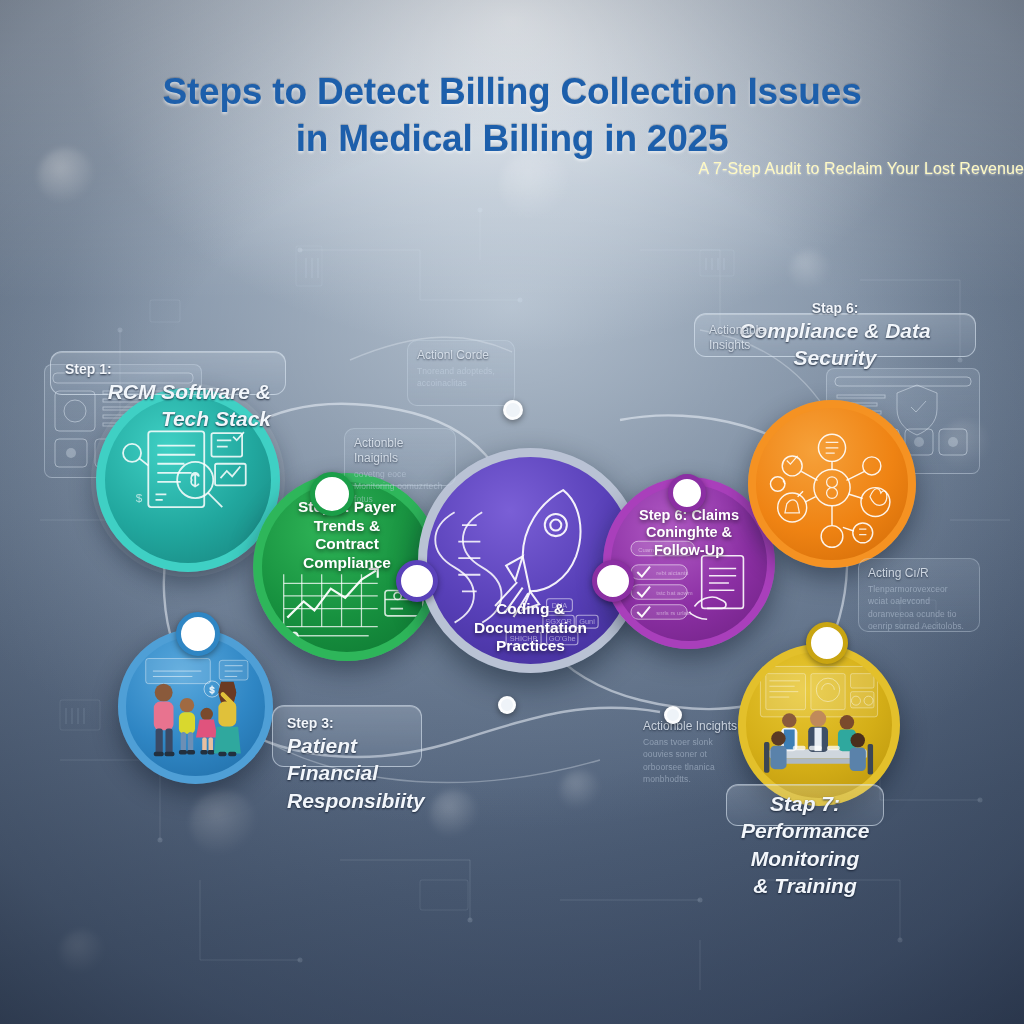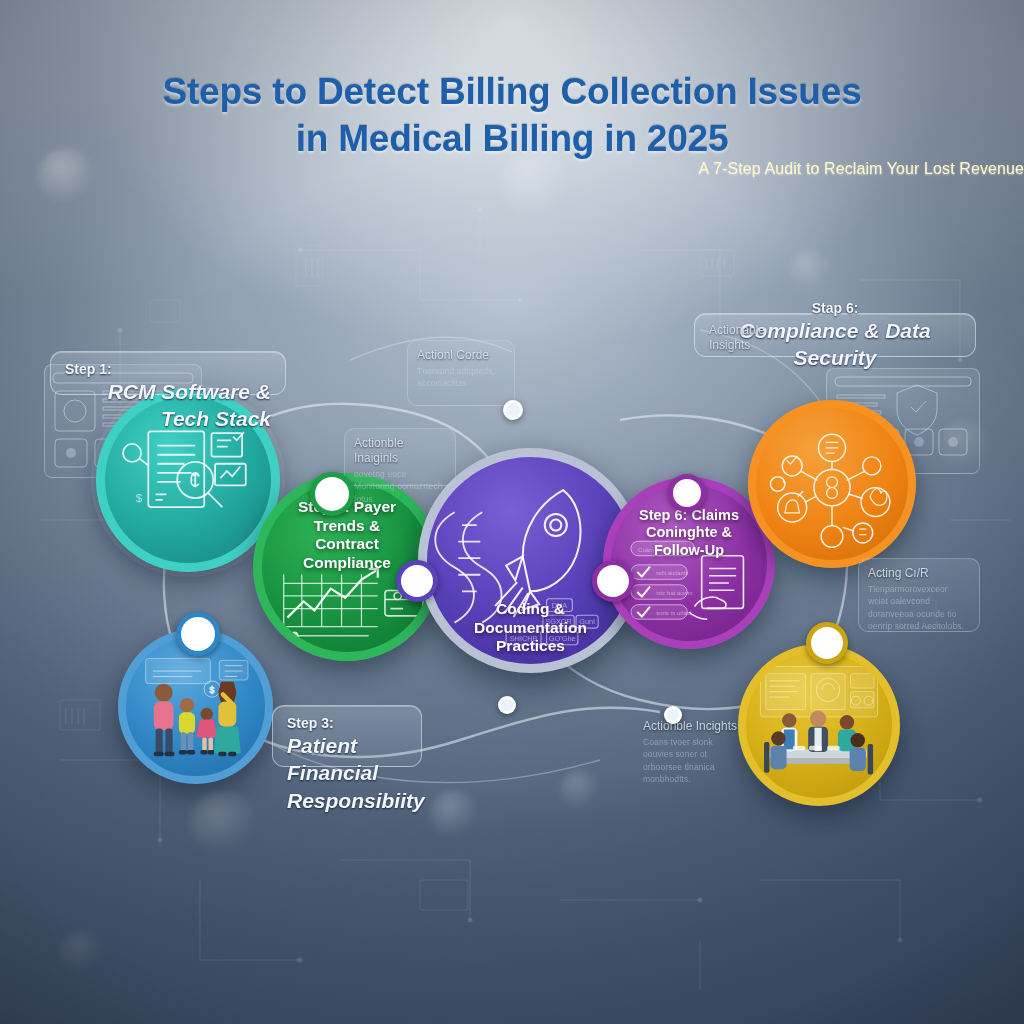--- a/index.html
+++ b/index.html
@@ -545,20 +545,24 @@
         <g fill="rgba(255,255,255,.75)">
           <rect x="52" y="104" width="14" height="5" rx="2"></rect>
           <rect x="70" y="104" width="14" height="5" rx="2"></rect>
           <rect x="90" y="104" width="14" height="5" rx="2"></rect>
         </g>
       </svg>
     </div>
   </div>
   <div class="node ring-yellow" style="left:806px;top:622px;width:32px;height:32px;"></div>
 
+  <div class="plate" style="left:726px;top:784px;width:158px;height:42px;text-align:center;padding-top:5px;">
+    <span class="bg2">Stap 7: Performance</span>
+    <span class="bg2">Monitoring &amp; Training</span>
+  </div>
 
   <div class="ghost" style="left:367px;top:340px;width:108px;height:66px;margin-left:40px;">
     <div class="gh-h">Actionl Corde</div>
     <div class="gh-b">Tnoreand adopteds, accoinaclitas</div>
   </div>
   <div class="node plain" style="left:503px;top:400px;width:14px;height:14px;"></div>
 
   <div class="ghost" style="left:344px;top:428px;width:112px;height:58px;">
     <div class="gh-h">Actionble Inaiginls</div>
     <div class="gh-b">oovetng eoce Monitoring oomuzrtech fotus</div>

